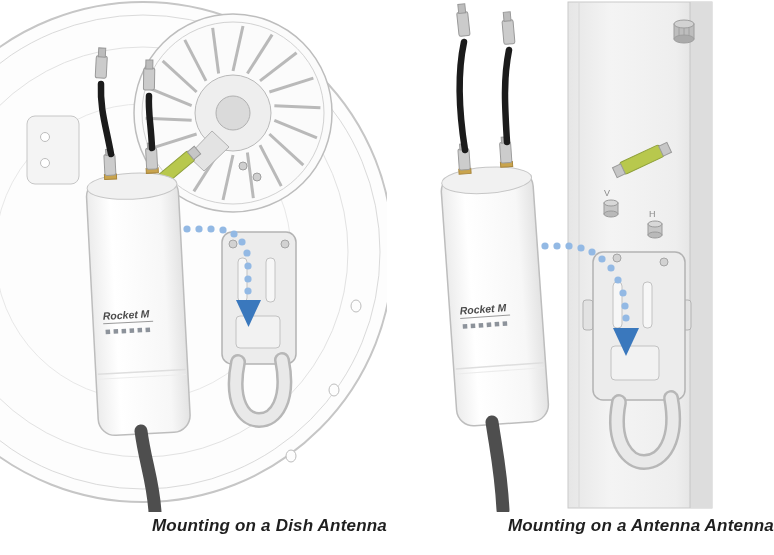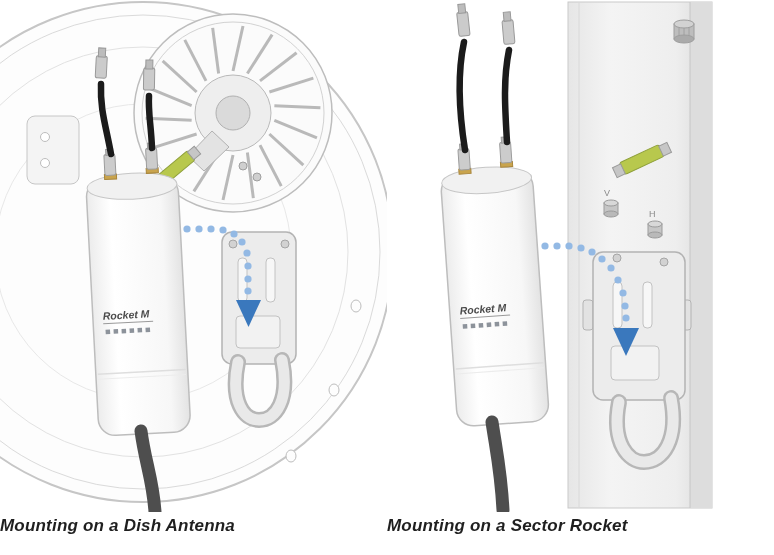--- a/index.html
+++ b/index.html
@@ -2,21 +2,21 @@
 <html><head>
 <meta charset="utf-8">
 <style>
   html,body{margin:0;padding:0;background:#ffffff;}
   .canvas{position:relative;width:774px;height:555px;background:#ffffff;
           font-family:"Liberation Sans",sans-serif;overflow:hidden;}
   .fig{position:absolute;top:0;width:387px;height:512px;}
   .fig svg{display:block;width:100%;height:100%;}
   .fig-left{left:0;}
   .fig-right{left:387px;}
-  .caption{position:absolute;top:516px;width:387px;text-align:left;
+  .caption{position:absolute;top:516px;width:387px;text-align:right;
            font-style:italic;font-weight:600;font-size:17px;letter-spacing:.2px;color:#1f1f1f;}
   .caption-left{left:0;}
   .caption-right{left:387px;}
   text{font-family:"Liberation Sans",sans-serif;}
 </style>
 </head>
 <body>
 
 <div class="canvas">
 
@@ -276,14 +276,14 @@
       <g transform="translate(122,38) rotate(-5)">
         <rect x="-5.5" y="-18" width="11" height="24" rx="2" fill="#cbcbcb" stroke="#999999"></rect>
         <rect x="-3.5" y="-26" width="7" height="9" fill="#bcbcbc" stroke="#999999"></rect>
       </g>
 
       <path d="M105,422 C110,455 114,472 116,510" fill="none" stroke-linecap="round" stroke-width="13" stroke="#4e4e4e"></path>
     </svg>
   </div>
 
   <div class="caption caption-left">Mounting on a Dish Antenna</div>
-  <div class="caption caption-right">Mounting on a Sector Rocket</div>
+  <div class="caption caption-right">Mounting on a Antenna Antenna</div>
 </div>
 
 </body></html>

